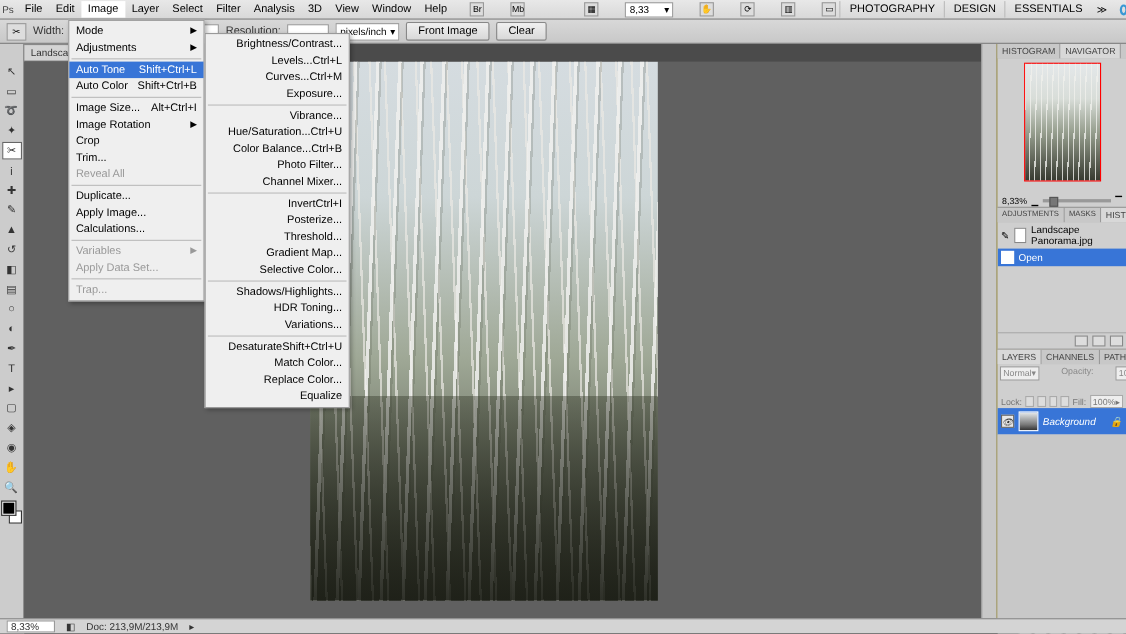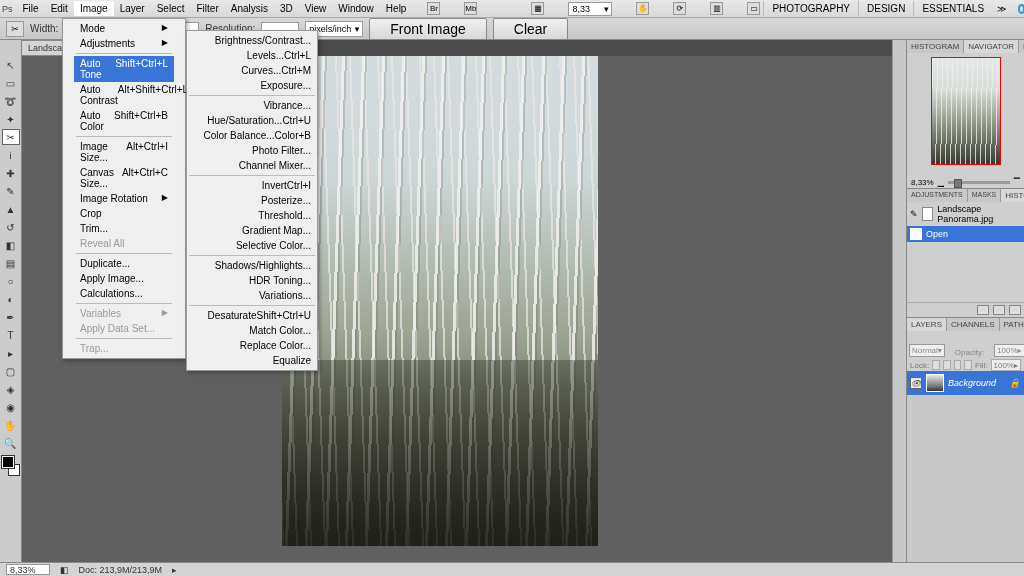--- a/index.html
+++ b/index.html
@@ -16,37 +16,37 @@
 .menubar .win{display:flex;gap:2px;padding-left:4px}
 .menubar .win div{width:20px;height:13px;display:flex;align-items:center;justify-content:center;font-size:9px;border:1px solid #888}
 .menubar .win .min{background:#d8e6f2}
 .menubar .win .max{background:#d8e6f2}
 .menubar .win .cls{background:#d46a5a;color:#fff}
 .optbar{height:22px;background:linear-gradient(#d8d8d8,#c8c8c8);display:flex;align-items:center;font-size:10px;padding:0 6px;gap:6px;border-bottom:1px solid #888}
 .optbar .tool{width:18px;height:16px;border:1px solid #999;background:#ddd;display:flex;align-items:center;justify-content:center;font-size:9px}
 .optbar .lbl{color:#333}
 .optbar .fld{width:38px;height:14px;background:#fff;border:1px solid #999;font-size:9px}
 .optbar .sel{width:58px;height:16px;background:#fff;border:1px solid #999;font-size:9px;display:flex;align-items:center;padding:0 3px;justify-content:space-between}
-.optbar .obtn{padding:2px 20px;border:1px solid #888;background:linear-gradient(#f0f0f0,#d8d8d8);border-radius:2px;font-size:14px}
+.optbar .obtn{padding:2px 10px;border:1px solid #888;background:linear-gradient(#f0f0f0,#d8d8d8);border-radius:2px;font-size:10px}
 .tabbar{position:absolute;top:40px;left:22px;height:16px;background:#888;display:flex;align-items:center;font-size:9px}
 .tabbar .tab{padding:2px 14px 2px 6px;background:#d4d4d4;position:relative;color:#333}
 .tabbar .tab .x{position:absolute;right:3px;top:2px;font-size:8px}
 .toolbox{position:absolute;top:40px;left:0;width:22px;height:calc(100% - 40px);background:#ccc;border-right:1px solid #888;display:flex;flex-direction:column;align-items:center;padding-top:16px}
 .toolbox .t{width:18px;height:16px;margin:1px 0;display:flex;align-items:center;justify-content:center;font-size:10px;color:#333;cursor:default;position:relative}
 .toolbox .t.sel{background:#fff;border:1px solid #666}
 .toolbox .swatches{margin-top:4px;position:relative;width:18px;height:20px}
 .toolbox .swatches .fg{position:absolute;width:12px;height:12px;background:#000;border:1px solid #fff;box-shadow:0 0 0 1px #333}
 .toolbox .swatches .bg{position:absolute;right:0;bottom:0;width:12px;height:12px;background:#fff;border:1px solid #333}
 .canvas-area{position:absolute;top:56px;left:22px;right:118px;bottom:14px;background:#606060;overflow:hidden}
 .canvas{position:absolute;top:0;left:260px;width:316px;height:490px;background:linear-gradient(180deg,#d5dce0 0%,#cdd6d7 25%,#9fa896 55%,#3a3d33 100%)}
 .canvas::before{content:"";position:absolute;inset:0;background:repeating-linear-gradient(92deg,rgba(240,240,238,.85) 0 3px,rgba(70,75,60,.2) 3px 5px,transparent 5px 20px),repeating-linear-gradient(88deg,rgba(235,233,228,.7) 0 2px,transparent 2px 14px);mix-blend-mode:normal}
 .canvas::after{content:"";position:absolute;left:0;right:0;bottom:0;height:38%;background:linear-gradient(180deg,rgba(47,51,36,.4),rgba(28,30,22,.9));}
 .status{position:absolute;bottom:0;left:0;right:0;height:14px;background:#d4d4d4;border-top:1px solid #888;display:flex;align-items:center;font-size:9px;color:#333;padding:0 6px;gap:10px}
 .status .zoom{width:44px;border:1px solid #999;background:#fff;padding:0 3px;display:flex;justify-content:space-between;height:11px;align-items:center}
-.dropdown{position:absolute;top:18px;left:62px;width:124px;background:#efefef;border:1px solid #999;box-shadow:2px 2px 4px rgba(0,0,0,.3);font-size:10px;padding:2px 11px}
+.dropdown{position:absolute;top:18px;left:62px;width:124px;background:#efefef;border:1px solid #999;box-shadow:2px 2px 4px rgba(0,0,0,.3);font-size:10px;padding:2px 0}
 .dropdown .sep{height:1px;background:#bbb;margin:2px 2px}
 .dropdown .dmi{padding:2px 6px;display:flex;justify-content:space-between;cursor:default}
 .dropdown .dmi.dim{color:#999}
 .dropdown .dmi.hl{background:#3875d7;color:#fff}
 .dropdown .dmi .arr{font-size:8px}
 .submenu{position:absolute;top:30px;left:186px;width:132px;background:#efefef;border:1px solid #999;box-shadow:2px 2px 4px rgba(0,0,0,.3);font-size:10px;padding:2px 0}
 .submenu .dmi{padding:2px 6px;display:flex;justify-content:flex-end}
 .submenu .sep{height:1px;background:#bbb;margin:2px 2px}
 .right-col{position:absolute;top:40px;right:0;width:118px;bottom:14px;background:#fde047;border-left:1px solid #888;display:flex;flex-direction:column}
 .panel{background:#cfcfcf;border-bottom:1px solid #888}
@@ -59,21 +59,21 @@
 .nav-foot{font-size:8px;padding:1px 4px;display:flex;align-items:center;gap:4px}
 .nav-foot .sl{flex:1;height:3px;background:#999;position:relative}
 .nav-foot .sl::after{content:"";position:absolute;left:6px;top:-2px;width:6px;height:7px;background:#777;border:1px solid #555}
 .hist-body{height:100px;overflow:hidden}
 .hist-doc{display:flex;align-items:center;gap:4px;padding:2px 3px;font-size:9px}
 .hist-doc .ic{width:14px;height:14px;background:#fff;border:1px solid #888}
 .hist-row{display:flex;align-items:center;gap:4px;padding:2px 3px;font-size:9px;background:#3875d7;color:#fff}
 .hist-row .ic{width:12px;height:12px;background:#fff;display:inline-block}
 .hist-foot{display:flex;justify-content:flex-end;gap:4px;padding:2px 3px;font-size:9px;border-top:1px solid #aaa}
 .hist-foot .b{width:12px;height:10px;border:1px solid #888;background:#ddd}
-.lay-body{height:28px;padding:2px;font-size:8px;display:flex;align-items:flex-end;gap:10px}
+.lay-body{height:28px;padding:2px;font-size:8px;display:flex;align-items:flex-start;gap:20px}
 .lay-body .sel{width:42px;height:13px;border:1px solid #999;background:#eee;display:flex;align-items:center;justify-content:space-between;padding:0 2px;color:#888}
 .lay-lock{display:flex;align-items:center;gap:3px;padding:0 3px;font-size:8px;color:#777}
 .lay-lock .b{width:11px;height:10px;border:1px solid #aaa;background:#ddd}
 .lay-row{display:flex;align-items:center;gap:4px;padding:3px;background:#3875d7;color:#fff;font-size:9px;font-style:italic}
 .lay-row .eye{width:12px;height:12px;display:flex;align-items:center;justify-content:center;background:#e8e8e8;color:#333;border:1px solid #666;font-size:8px}
 .lay-row .thumb{width:18px;height:18px;background:linear-gradient(180deg,#e4e8ea,#777 70%,#333);border:1px solid #fff}
 .lay-row .lock{margin-left:auto;font-size:9px}
 .lay-foot{display:flex;justify-content:flex-end;gap:2px;padding:2px;border-top:1px solid #aaa;margin-top:auto}
 .lay-foot .b{width:12px;height:10px;border:1px solid #888;background:#ddd}
 .mid-panels{flex:1;background:#c5c5c5}
@@ -296,35 +296,27 @@
     <div class="dmi">
       <span>Adjustments</span>
       <span class="arr">▶</span>
     </div>
     <div class="sep"></div>
     <div class="dmi hl">
       <span>Auto Tone</span>
       <span>Shift+Ctrl+L</span>
     </div>
     <div class="dmi">
-      <span>Auto Contrast</span>
-      <span>Alt+Shift+Ctrl+L</span>
-    </div>
-    <div class="dmi">
       <span>Auto Color</span>
       <span>Shift+Ctrl+B</span>
     </div>
     <div class="sep"></div>
     <div class="dmi">
       <span>Image Size...</span>
       <span>Alt+Ctrl+I</span>
-    </div>
-    <div class="dmi">
-      <span>Canvas Size...</span>
-      <span>Alt+Ctrl+C</span>
     </div>
     <div class="dmi">
       <span>Image Rotation</span>
       <span class="arr">▶</span>
     </div>
     <div class="dmi">
       <span>Crop</span>
     </div>
     <div class="dmi">
       <span>Trim...</span>
@@ -374,21 +366,21 @@
     <div class="sep"></div>
     <div class="dmi">
       <span>Vibrance...</span>
     </div>
     <div class="dmi">
       <span>Hue/Saturation...</span>
       <span>Ctrl+U</span>
     </div>
     <div class="dmi">
       <span>Color Balance...</span>
-      <span>Color+B</span>
+      <span>Ctrl+B</span>
     </div>
     <div class="dmi">
       <span>Photo Filter...</span>
     </div>
     <div class="dmi">
       <span>Channel Mixer...</span>
     </div>
     <div class="sep"></div>
     <div class="dmi">
       <span>Invert</span>

